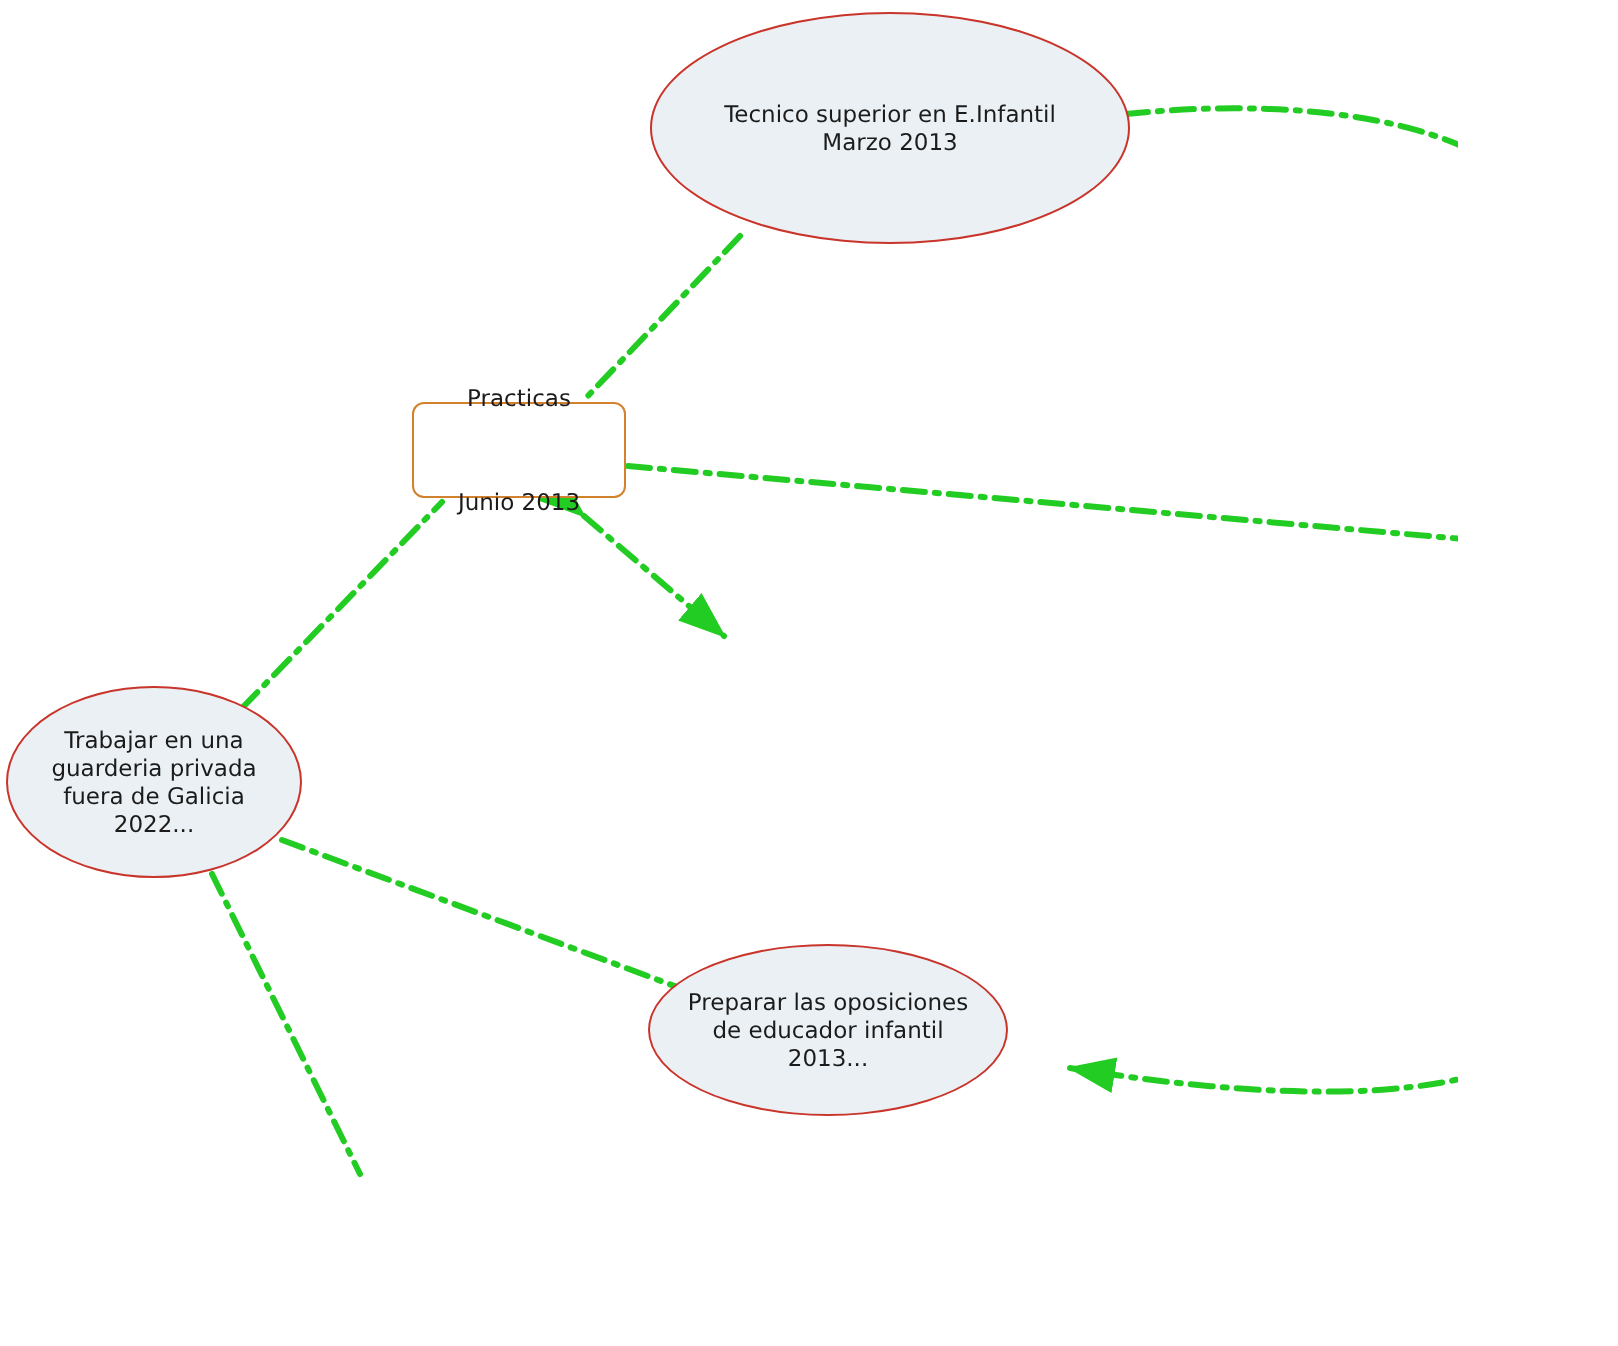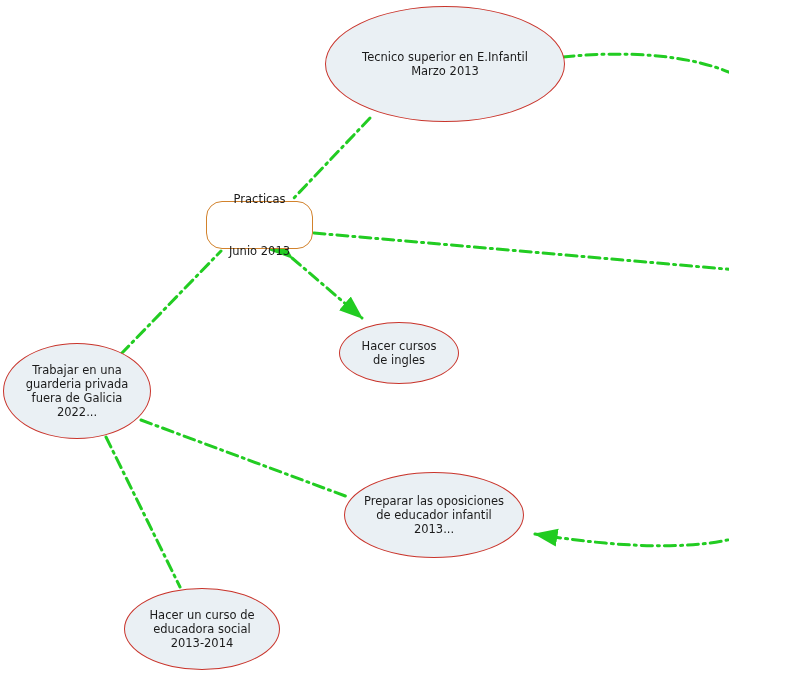--- a/index.html
+++ b/index.html
@@ -41,21 +41,21 @@
     box-sizing: border-box;
   }
   .node-ellipse {
     border-radius: 50%;
     background: #eaf0f4;
     border: 1.4px solid #c9342b;
   }
   .node-rect {
     background: #ffffff;
     border: 1.4px solid #d2822c;
-    border-radius: 16px;
+    border-radius: 6px;
   }
   .node-label {
     font-size: 11.5px;
     line-height: 14px;
     color: #1b1b1b;
     white-space: pre-line;
     padding: 0 6px;
     user-select: none;
   }
   .node-rect .node-label {
@@ -118,36 +118,27 @@
 Junio 2013</span>
     </div>
 
     <div class="node node-ellipse" style="left:3px; top:343px; width:148px; height:96px;">
       <span class="node-label">Trabajar en una
 guarderia privada
 fuera de Galicia
 2022...</span>
     </div>
 
-    <div class="node node-ellipse" style="left:339px; top:322px; width:120px; height:62px;">
-      <span class="node-label">Hacer  cursos
-de ingles</span>
-    </div>
 
-    <div class="node node-ellipse" style="left:344px; top:472px; width:180px; height:86px;align-items:center;">
+    <div class="node node-ellipse" style="left:324px; top:472px; width:180px; height:86px;align-items:center;">
       <span class="node-label">Preparar las oposiciones
 de educador infantil
 2013...</span>
     </div>
 
-    <div class="node node-ellipse" style="left:124px; top:588px; width:156px; height:82px;">
-      <span class="node-label">Hacer un curso de
-educadora social
-2013-2014</span>
-    </div>
 
     <div class="node node-selected" style="left:769px; top:261px; width:22px; height:40px;">
       <span class="node-label"></span>
     </div>
 
     <div class="handle-box" style="left:775px; top:288px; width:9px; height:22px;"></div>
 
   </div>
 
 </div>

